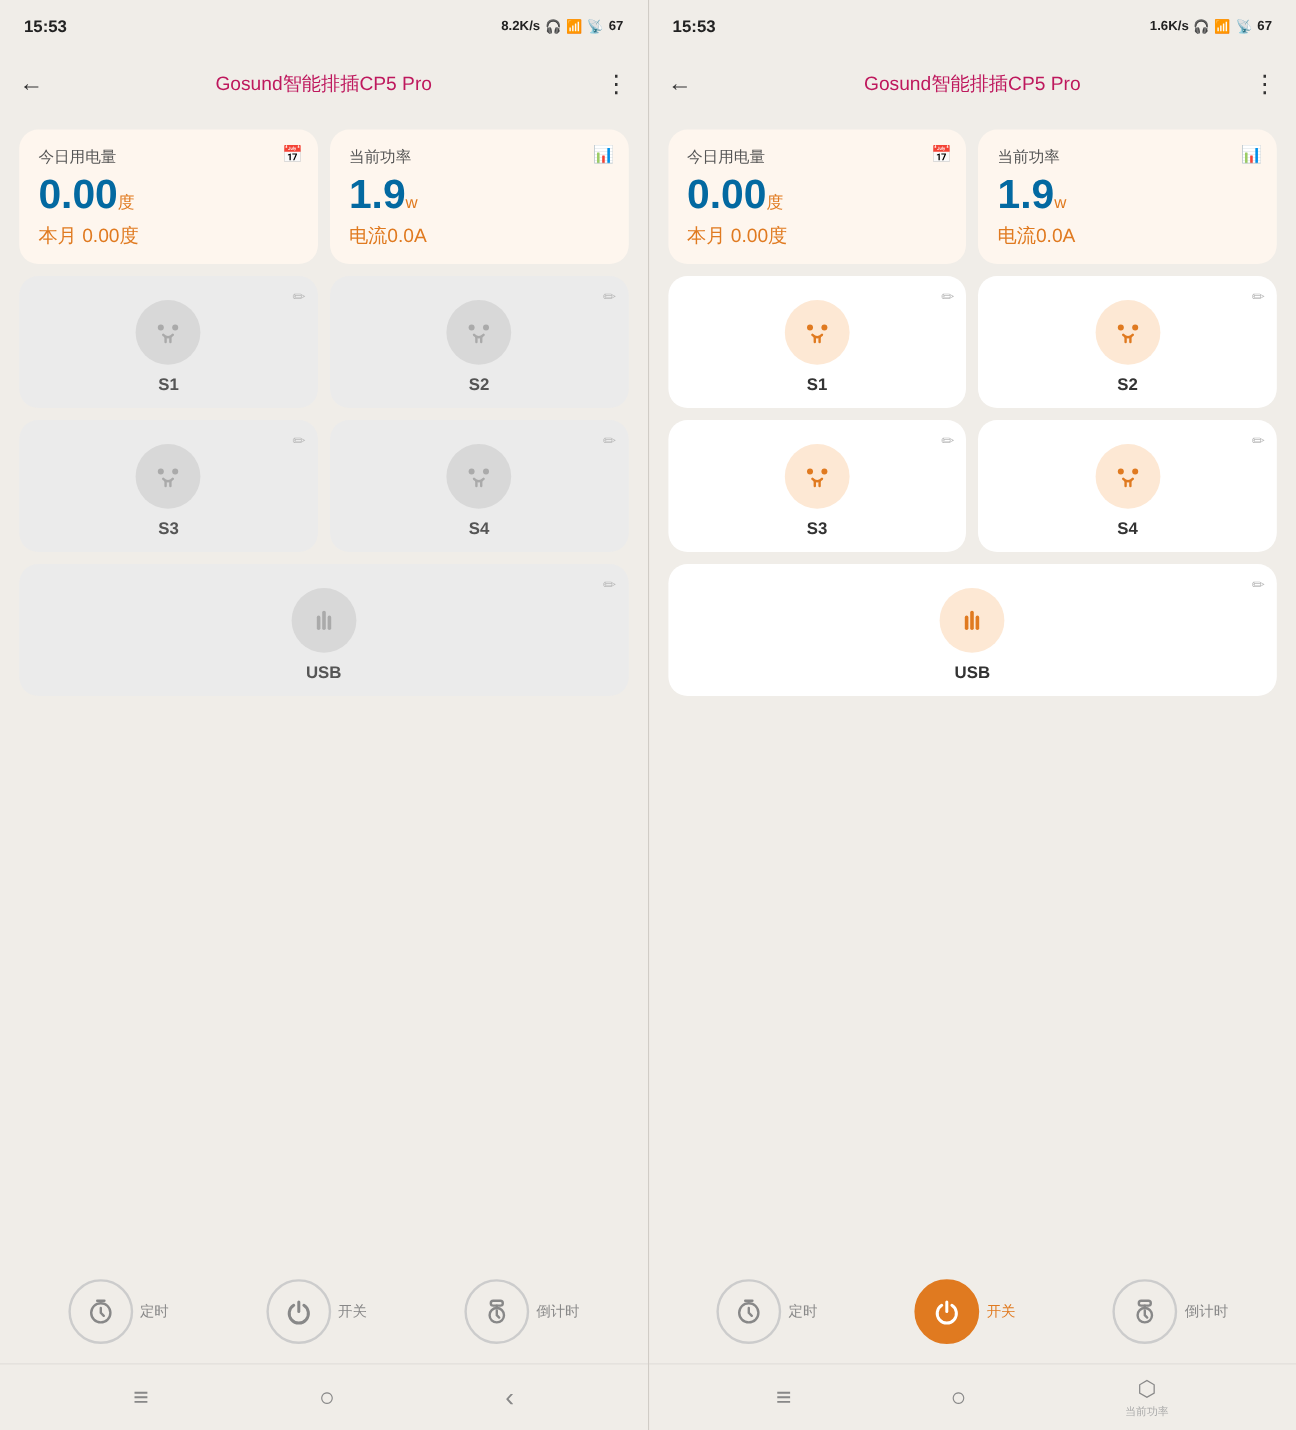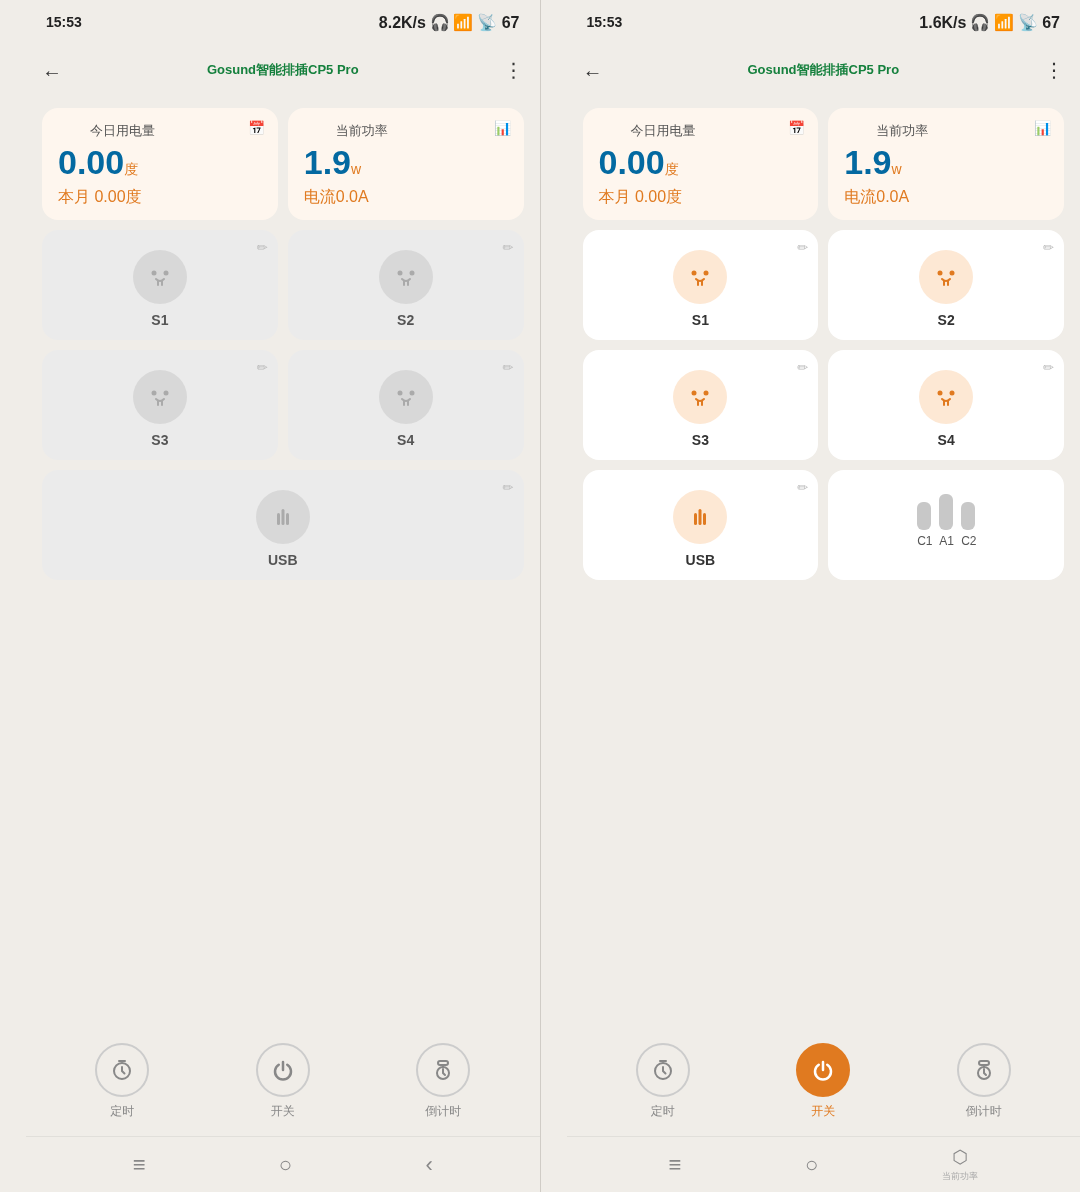--- a/index.html
+++ b/index.html
@@ -12,63 +12,62 @@
       overflow: hidden;
     }
 
     .phone-panel {
       width: 540px;
       height: 1192px;
       display: flex;
       flex-direction: column;
       background: #f0ede8;
       position: relative;
-      padding-left: 26px;
     }
 
     .phone-panel.right {
       background: #f0ede8;
     }
 
     
     .status-bar {
       height: 44px;
       display: flex;
       align-items: center;
       justify-content: space-between;
       padding: 0 20px;
       font-size: 13px;
       font-weight: 600;
       color: #222;
     }
     .status-bar-right {
       display: flex;
-      align-items: flex-end;
+      align-items: flex-start;
       gap: 4px;
-      font-size: 16px;
+      font-size: 11px;
     }
     .status-bar-left {
       font-size: 14px;
       font-weight: 700;
     }
 
     
     .header {
       height: 52px;
       display: flex;
       align-items: center;
       padding: 0 16px;
       position: relative;
     }
     .header-title {
       flex: 1;
       text-align: center;
-      font-size: 13px;
-      font-weight: 700;
-      color: #15803d;
+      font-size: 16px;
+      font-weight: 400;
+      color: #be185d;
     }
     .header-back {
       font-size: 20px;
       color: #333;
       cursor: pointer;
       width: 32px;
     }
     .header-more {
       font-size: 20px;
       color: #333;
@@ -97,21 +96,20 @@
       flex: 1;
       background: #fef6ee;
       border-radius: 16px;
       padding: 14px 16px 12px;
     }
 
     .energy-card-title {
       font-size: 13px;
       color: #555;
       margin-bottom: 4px;
-      margin-left: 32px;
     }
 
     .energy-card-value {
       font-size: 34px;
       font-weight: 700;
       color: #0369a1;
       line-height: 1.1;
     }
 
     .energy-card-unit {
@@ -264,21 +262,21 @@
     
     .bottom-actions {
       padding: 10px 16px 16px;
       display: flex;
       justify-content: space-around;
       align-items: center;
     }
 
     .action-btn {
       display: flex;
-      flex-direction: column;
+      flex-direction: row;
       align-items: center;
       gap: 6px;
       cursor: pointer;
     }
 
     .action-circle {
       width: 54px;
       height: 54px;
       border-radius: 50%;
       border: 2px solid #ccc;
@@ -619,36 +617,20 @@
         <span class="edit-icon">✏</span>
         <div class="socket-icon-wrap active" style="margin-top:8px">
           <svg class="usb-svg" viewBox="0 0 32 32" fill="none">
             <rect x="10" y="12" width="3" height="12" rx="1.5" fill="#e07a20"></rect>
             <rect x="14.5" y="8" width="3" height="16" rx="1.5" fill="#e07a20"></rect>
             <rect x="19" y="12" width="3" height="12" rx="1.5" fill="#e07a20"></rect>
           </svg>
         </div>
         <span class="socket-label active">USB</span>
       </div>
-      <div class="ci-card">
-        <div class="ci-ports">
-          <div style="display:flex; flex-direction:column; align-items:center; gap:4px">
-            <div class="ci-port p1"></div>
-            <span class="ci-label">C1</span>
-          </div>
-          <div style="display:flex; flex-direction:column; align-items:center; gap:4px">
-            <div class="ci-port p2"></div>
-            <span class="ci-label">A1</span>
-          </div>
-          <div style="display:flex; flex-direction:column; align-items:center; gap:4px">
-            <div class="ci-port p3"></div>
-            <span class="ci-label">C2</span>
-          </div>
-        </div>
-      </div>
     </div>
   </div>
 
   <div class="bottom-actions">
     <div class="action-btn">
       <div class="action-circle">
         <svg width="24" height="24" viewBox="0 0 24 24" fill="none">
           <circle cx="12" cy="13" r="8" stroke="#888" stroke-width="2"></circle>
           <path d="M12 9v4l2.5 2.5" stroke="#888" stroke-width="2" stroke-linecap="round"></path>
           <path d="M9 3h6" stroke="#888" stroke-width="2" stroke-linecap="round"></path>

